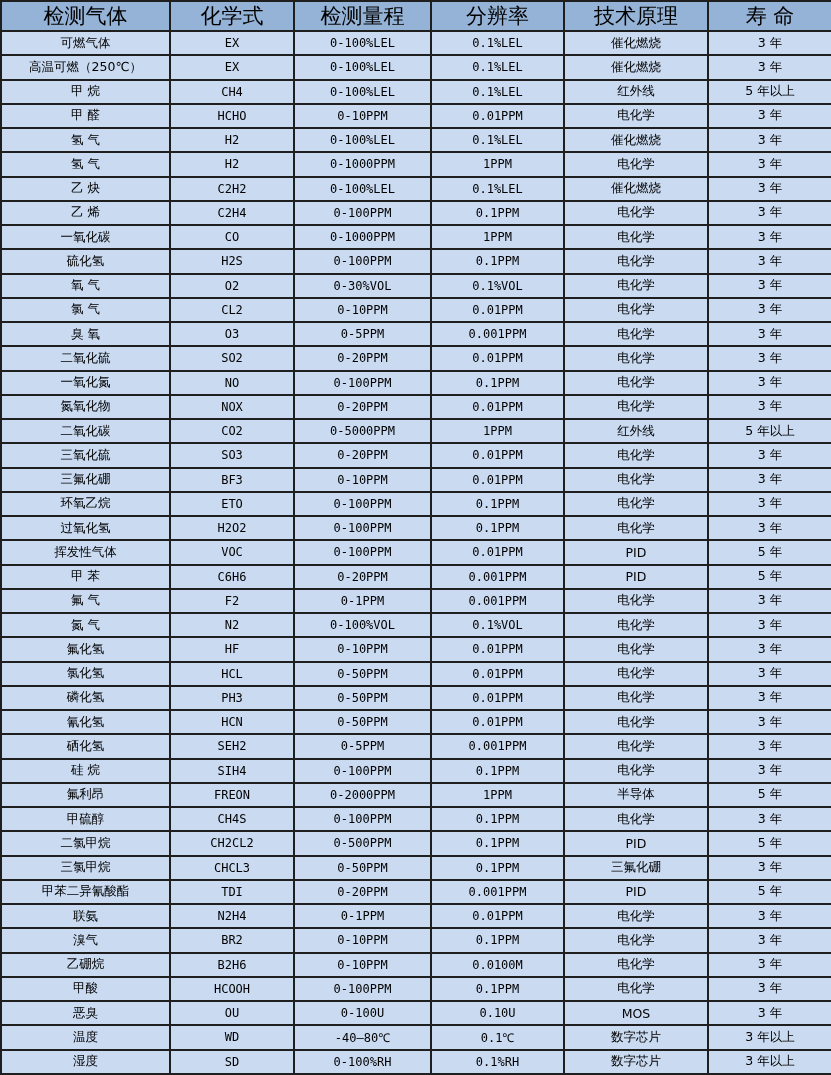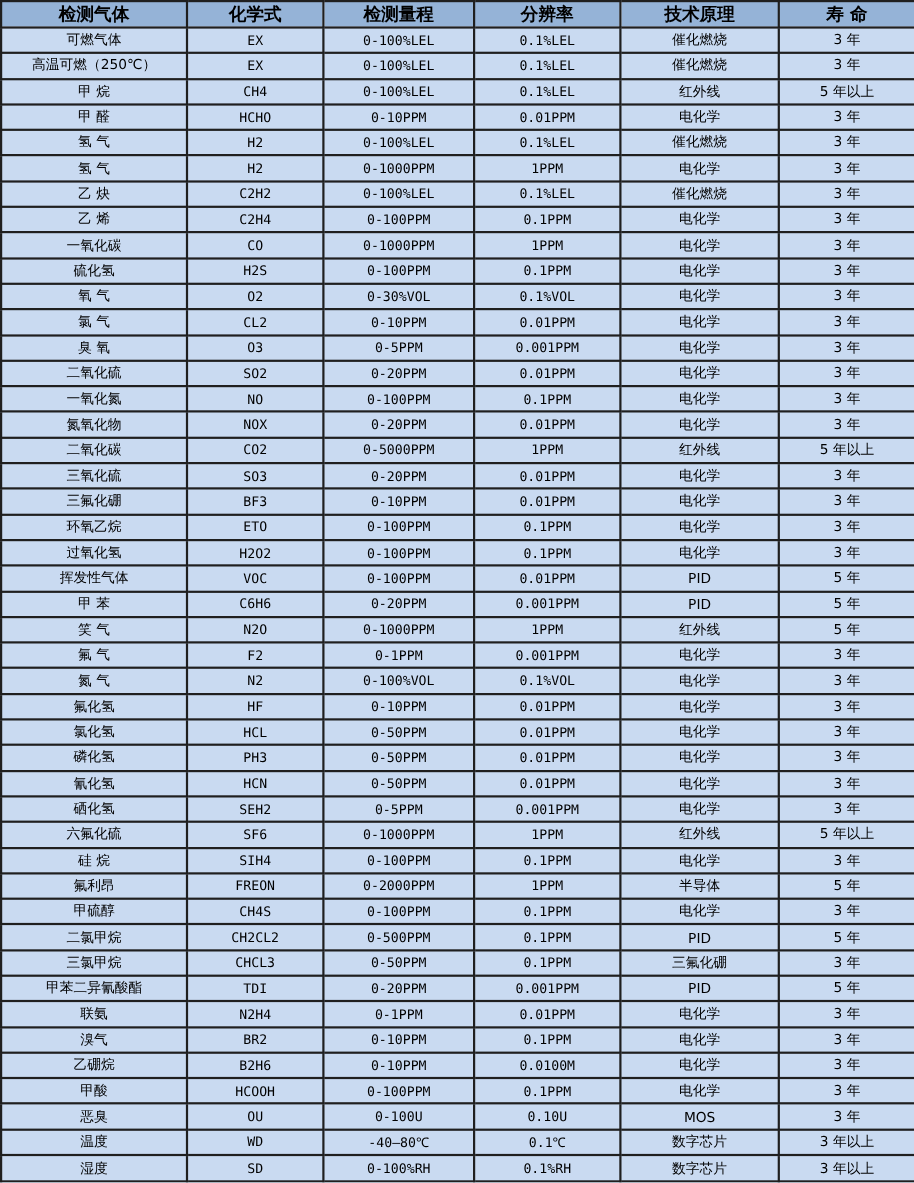--- a/index.html
+++ b/index.html
@@ -22,22 +22,22 @@
     border: 2px solid var(--border, #1f1f1f);
     padding: 0 2px;
     text-align: center;
     vertical-align: middle;
     color: var(--text, #000000);
     overflow: hidden;
     white-space: nowrap;
   }
   table.spec-table th {
     background: var(--header-bg, #95B3D7);
-    font-size: 16px;
-    font-weight: bold;
+    font-size: 21px;
+    font-weight: normal;
     height: 22px;
   }
   table.spec-table td {
     background: var(--row-bg, #C9DAF1);
     font-size: 12.5px;
     height: 19px;
   }
   
   table.spec-table td:nth-child(2),
   table.spec-table td:nth-child(3),
@@ -253,28 +253,20 @@
       </tr>
       <tr>
         <td>甲 苯</td>
         <td>C6H6</td>
         <td>0-20PPM</td>
         <td>0.001PPM</td>
         <td>PID</td>
         <td>5 年</td>
       </tr>
       <tr>
-        <td>笑 气</td>
-        <td>N2O</td>
-        <td>0-1000PPM</td>
-        <td>1PPM</td>
-        <td>红外线</td>
-        <td>5 年</td>
-      </tr>
-      <tr>
         <td>氟 气</td>
         <td>F2</td>
         <td>0-1PPM</td>
         <td>0.001PPM</td>
         <td>电化学</td>
         <td>3 年</td>
       </tr>
       <tr>
         <td>氮 气</td>
         <td>N2</td>
@@ -315,28 +307,20 @@
         <td>电化学</td>
         <td>3 年</td>
       </tr>
       <tr>
         <td>硒化氢</td>
         <td>SEH2</td>
         <td>0-5PPM</td>
         <td>0.001PPM</td>
         <td>电化学</td>
         <td>3 年</td>
-      </tr>
-      <tr>
-        <td>六氟化硫</td>
-        <td>SF6</td>
-        <td>0-1000PPM</td>
-        <td>1PPM</td>
-        <td>红外线</td>
-        <td>5 年以上</td>
       </tr>
       <tr>
         <td>硅 烷</td>
         <td>SIH4</td>
         <td>0-100PPM</td>
         <td>0.1PPM</td>
         <td>电化学</td>
         <td>3 年</td>
       </tr>
       <tr>

